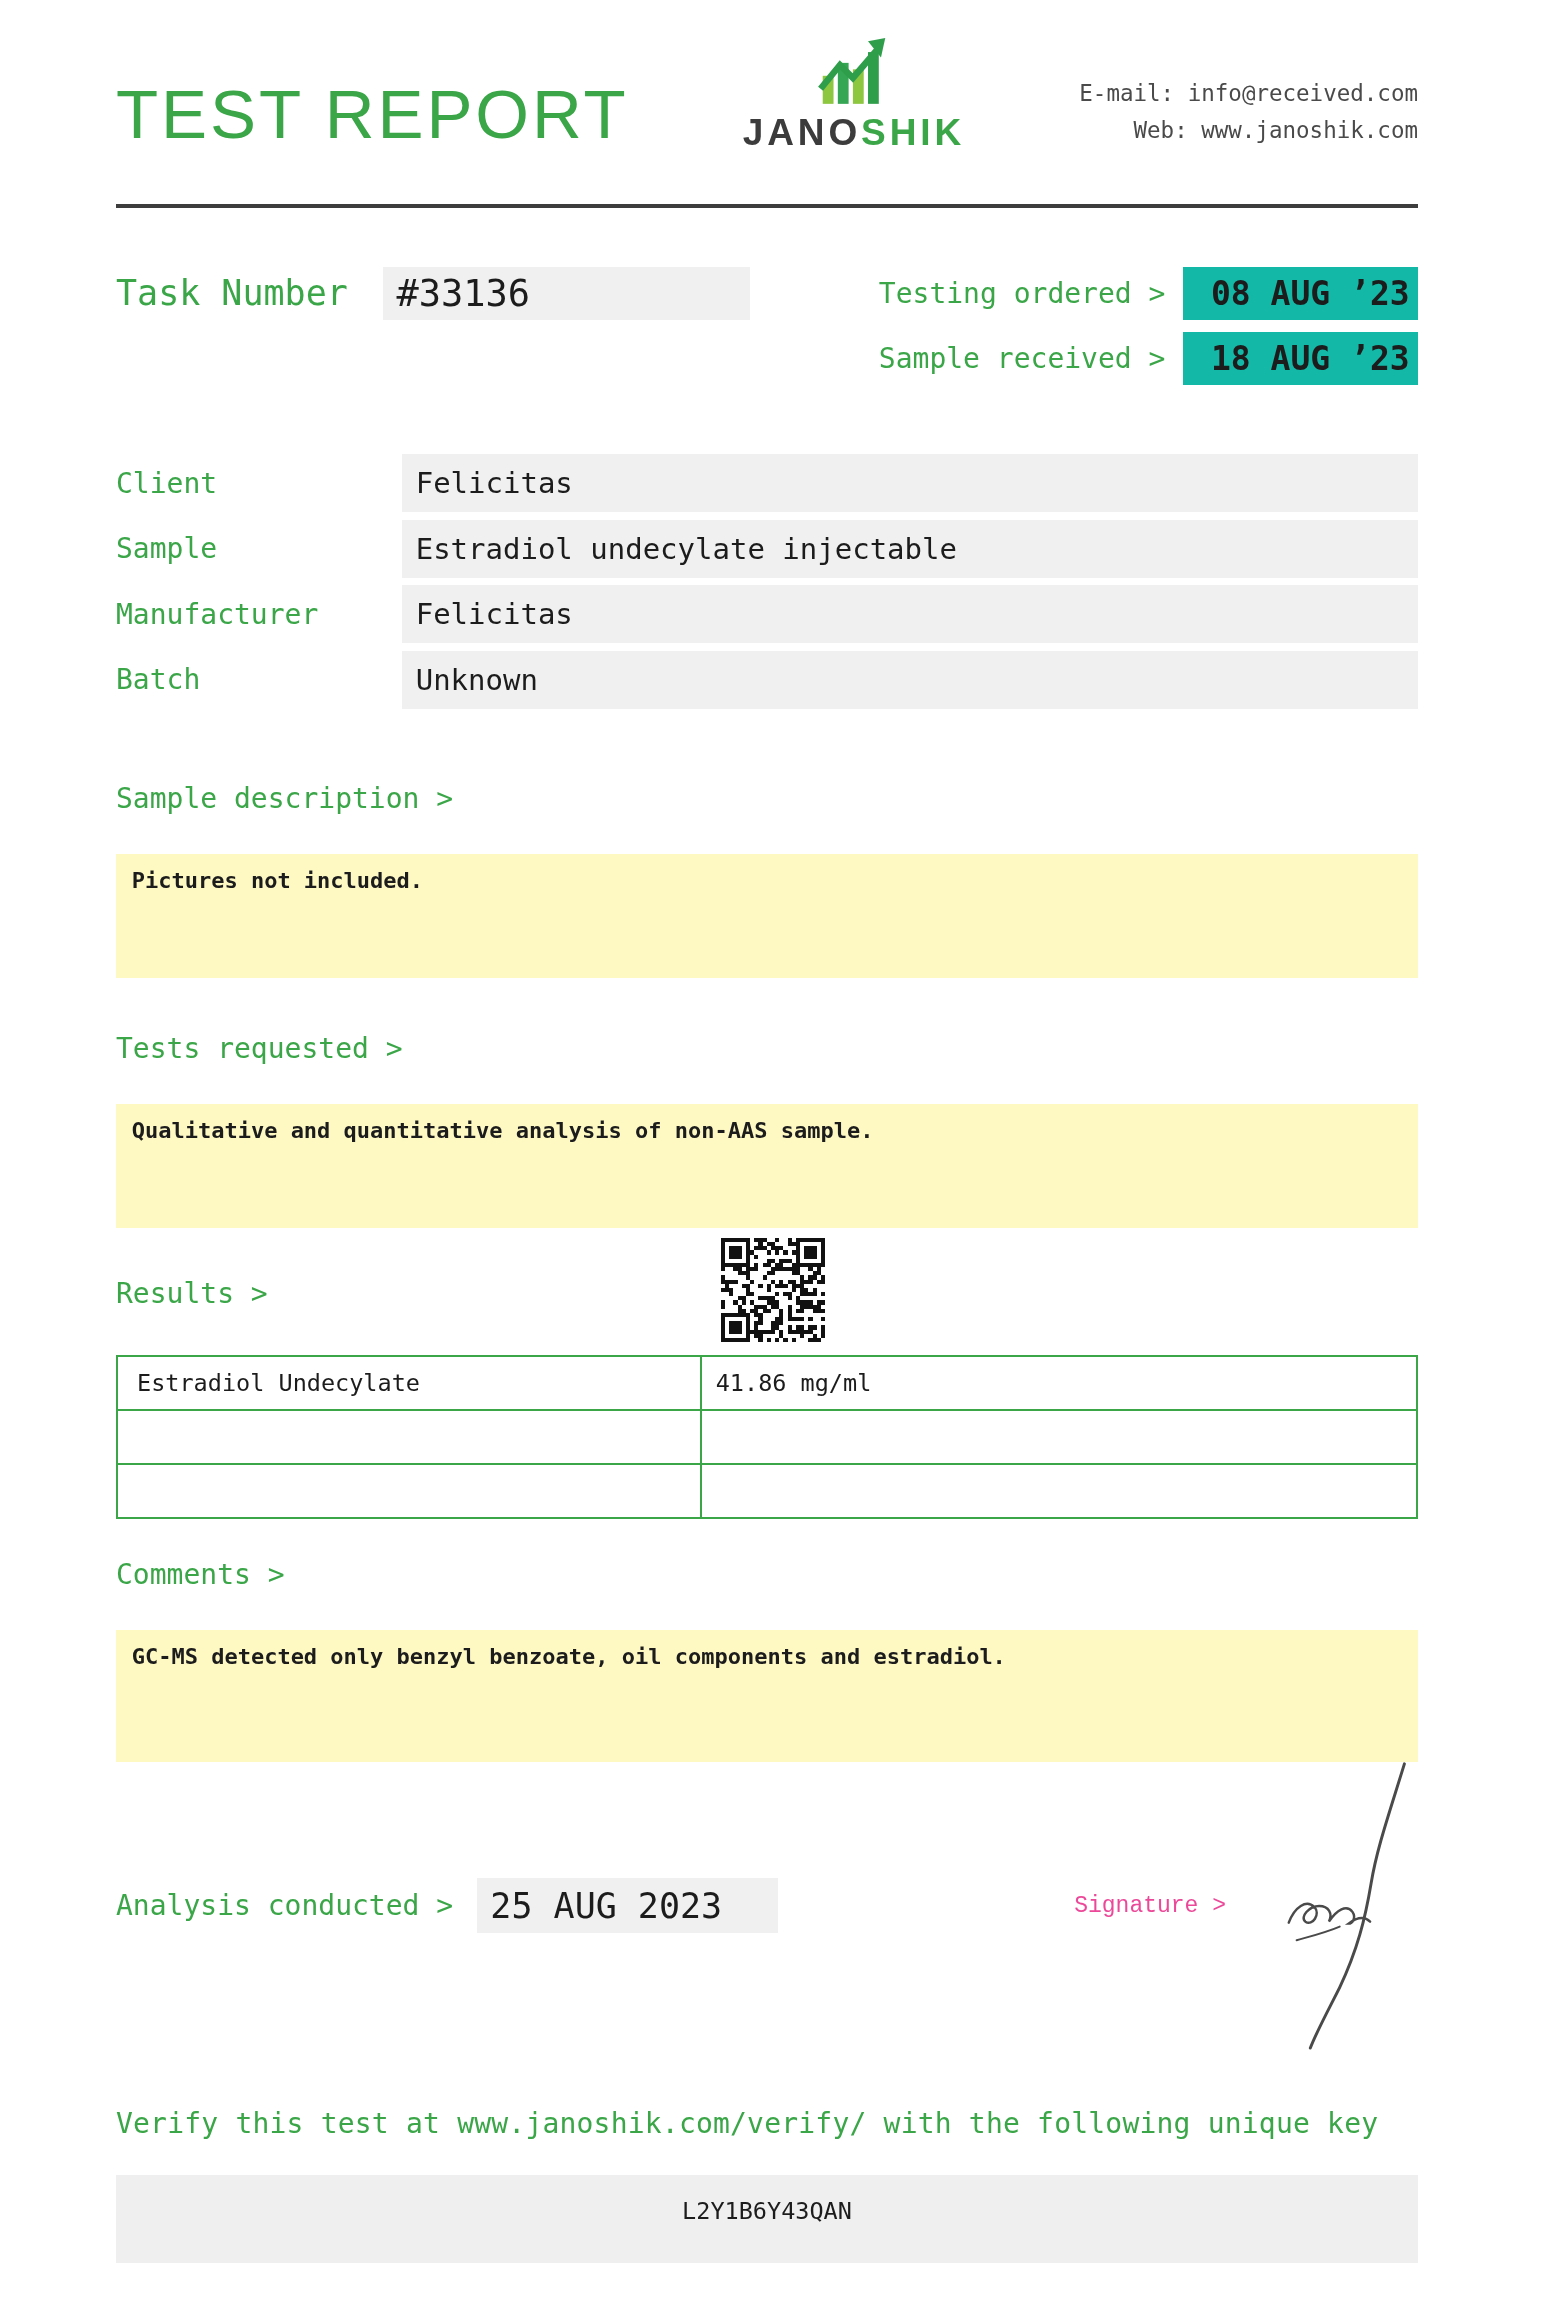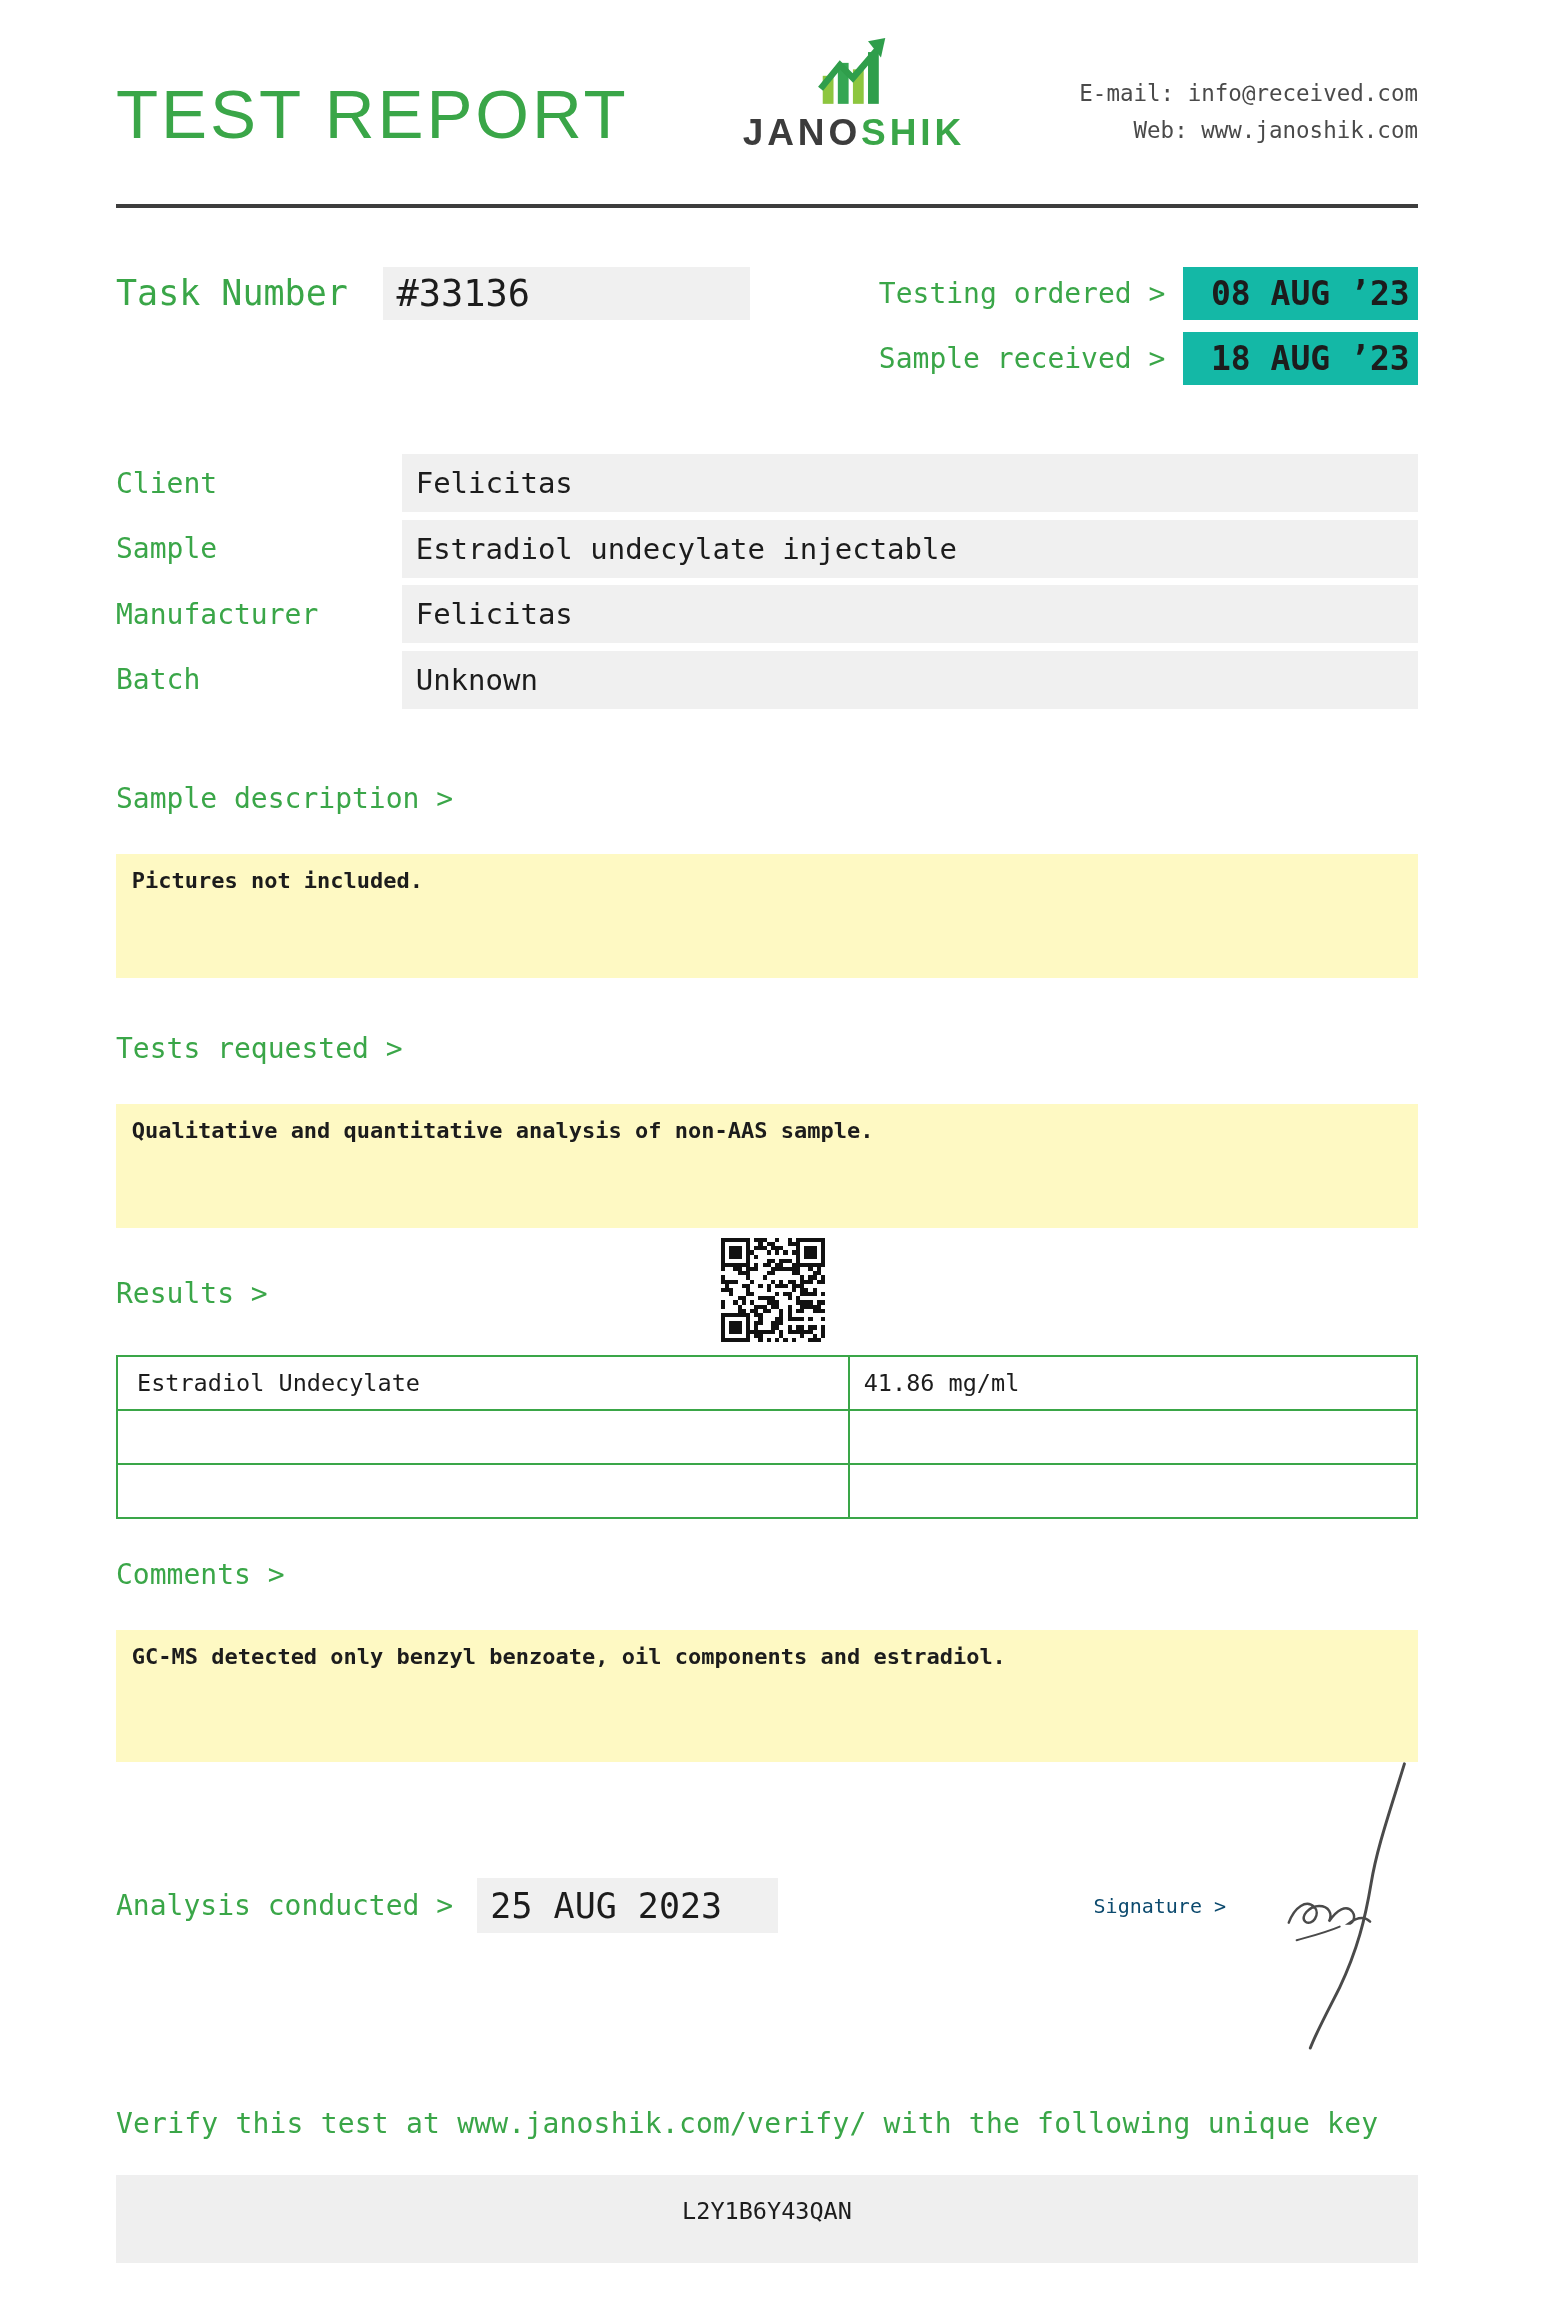--- a/index.html
+++ b/index.html
@@ -41,29 +41,29 @@
   .section-heading { color:#3aa648; font-size:28px; }
   .mt-82 { margin-top:80px; } .mt-55 { margin-top:54px; } .mt-40 { margin-top:39px; }
   .text-box { margin-top:39px; background:#fef9c3; min-height:124px; padding:13.7px 15.7px; font-size:22px;font-weight:bold; }
   .text-box.tall { min-height:132px; }
 
   
   .results-section { margin-top:49px; position:relative; }
   .qr { position:absolute; left:605px; top:-39px; width:104px; height:104px; background:#fff; }
   .results-table { margin-top:45px; width:100%; border-collapse:collapse; }
   .results-table td { border:2px solid #3aa648; height:54px; font-size:23.5px; padding:0 13.7px; }
-  .results-table td.c1 { width:732px;padding-left:19px; }
+  .results-table td.c1 { width:584px;padding-left:19px; }
 
   
   .footer-row { margin-top:116px; display:flex; align-items:center; justify-content:space-between; position:relative; height:55px; }
   .analysis { display:flex; align-items:center; gap:23.5px; }
   .analysis-label { color:#3aa648; font-size:28px; }
   .analysis-date { background:#f0f0f0; width:301px; height:55px; display:flex; align-items:center; padding-left:13.7px; font-size:35px; }
   .signature-wrap { display:flex; align-items:center; margin-right:192px; }
-  .signature-label { color:#0c4a6e; font-size:20px; }
+  .signature-label { color:#ec4899; font-size:23px;font-family:Liberation Mono, monospace; }
   .signature-svg { position:absolute; right:-15.7px; top:-120px; }
 
   .verify { margin-top:174px; color:#3aa648; font-size:28px; white-space:nowrap; letter-spacing:0.2px; }
   .key-box { margin-top:35px; background:#efefef; height:88px; display:flex; justify-content:center; padding-top:21.6px; font-size:23.5px; }
 </style>
 </head>
 <body>
 
 <div class="container">
 

